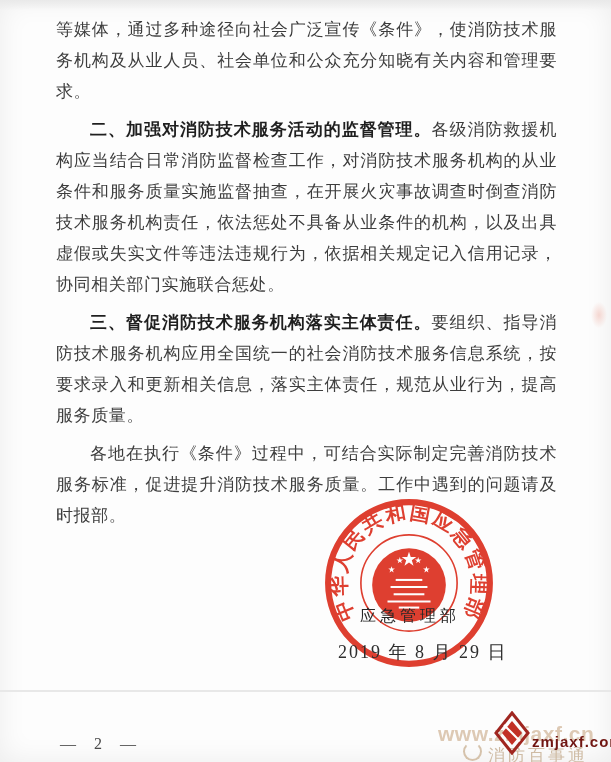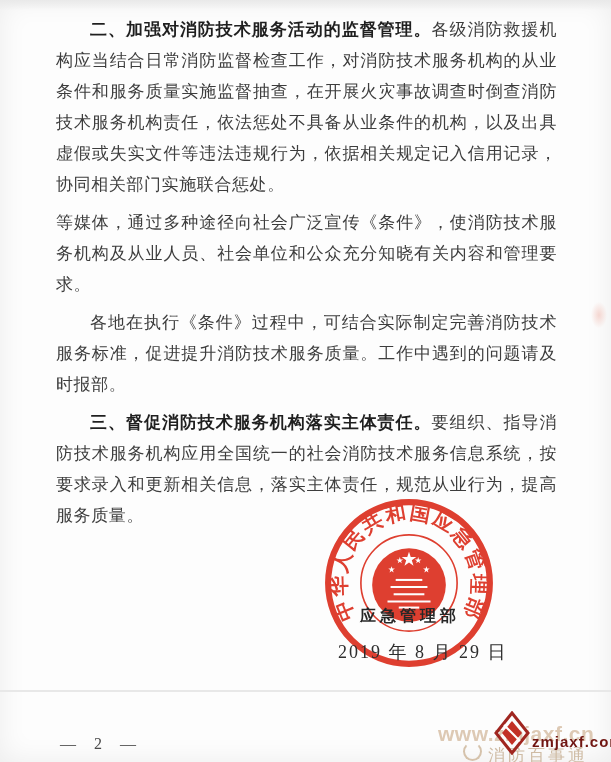--- a/index.html
+++ b/index.html
@@ -24,21 +24,21 @@
   }
   .textblock p{margin:0 0 7px 0;}
   .para.indent{text-indent:2em;}
   .lead{
     font-family:"Liberation Sans","DejaVu Sans",sans-serif;
     font-weight:700;color:#1f1f1f;
   }
   .seal{position:absolute;left:323px;top:497px;width:172px;height:172px;opacity:.95;z-index:2;}
   .org-line{
     position:absolute;left:360px;top:606px;z-index:3;
-    font-size:16px;letter-spacing:4px;color:#272727;font-weight:bold;
+    font-size:16px;letter-spacing:4px;color:#272727;
   }
   .date-line{
     position:absolute;left:338px;top:640px;z-index:3;
     font-size:18px;letter-spacing:2px;color:#2e2e2e;font-family:Liberation Serif, serif;
   }
   .footer-rule{position:absolute;left:0;top:690px;width:100%;height:2px;background:#e8e8e8;}
   .page-num{
     position:absolute;left:60px;top:735px;
     font-size:16px;letter-spacing:7px;color:#4a4a4a;
   }
@@ -73,24 +73,24 @@
     border:2px solid #d5c2ab;border-radius:50%;
     border-top-color:transparent;
   }
 </style>
 </head>
 <body>
 
 <div class="page">
 
   <div class="textblock">
+    <p class="para"><span>等媒体，通过多种途径向社会广泛宣传《条件》，使消防技术服务机构及从业人员、社会单位和公众充分知晓有关内容和管理要求。</span></p>
     <p class="para indent"><b class="lead">二、加强对消防技术服务活动的监督管理。</b><span>各级消防救援机构应当结合日常消防监督检查工作，对消防技术服务机构的从业条件和服务质量实施监督抽查，在开展火灾事故调查时倒查消防技术服务机构责任，依法惩处不具备从业条件的机构，以及出具虚假或失实文件等违法违规行为，依据相关规定记入信用记录，协同相关部门实施联合惩处。</span></p>
-    <p class="para"><span>等媒体，通过多种途径向社会广泛宣传《条件》，使消防技术服务机构及从业人员、社会单位和公众充分知晓有关内容和管理要求。</span></p>
+    <p class="para indent"><b class="lead">三、督促消防技术服务机构落实主体责任。</b><span>要组织、指导消防技术服务机构应用全国统一的社会消防技术服务信息系统，按要求录入和更新相关信息，落实主体责任，规范从业行为，提高服务质量。</span></p>
     <p class="para indent"><span>各地在执行《条件》过程中，可结合实际制定完善消防技术服务标准，促进提升消防技术服务质量。工作中遇到的问题请及时报部。</span></p>
-    <p class="para indent"><b class="lead">三、督促消防技术服务机构落实主体责任。</b><span>要组织、指导消防技术服务机构应用全国统一的社会消防技术服务信息系统，按要求录入和更新相关信息，落实主体责任，规范从业行为，提高服务质量。</span></p>
   </div>
 
   <svg class="seal" viewBox="0 0 168 168">
     <defs>
       <path id="star" d="M0,-1 L-0.225,-0.309 L-0.951,-0.309 L-0.363,0.118 L-0.588,0.809 L0,0.382 L0.588,0.809 L0.363,0.118 L0.951,-0.309 L0.225,-0.309 Z"></path>
       <path id="ringPath" d="M27.8 110.2 A62 62 0 1 1 140.2 110.2" fill="none"></path>
     </defs>
     <circle cx="84" cy="84" r="79" fill="none" stroke="#dd3526" stroke-width="6"></circle>
     <circle cx="84" cy="84" r="47" fill="none" stroke="#dd3526" stroke-width="1.6"></circle>
     <text fill="#dd3526" font-size="20" font-weight="600" letter-spacing="2" text-anchor="middle" font-family="'Liberation Serif','DejaVu Serif',serif">

